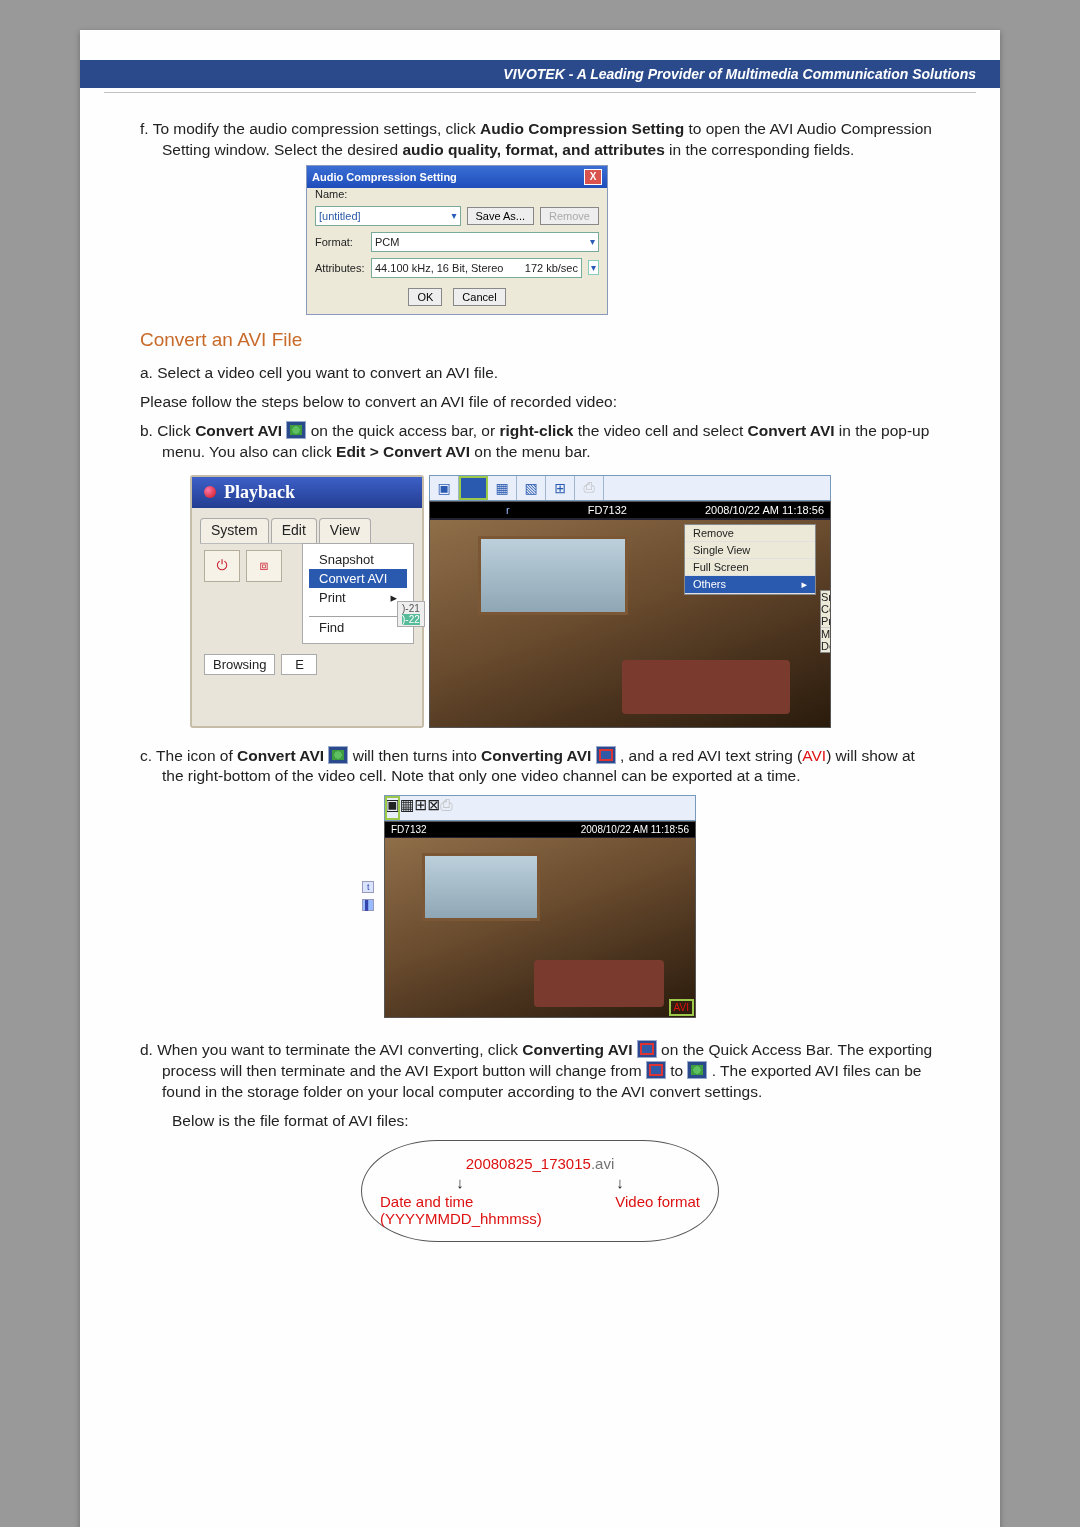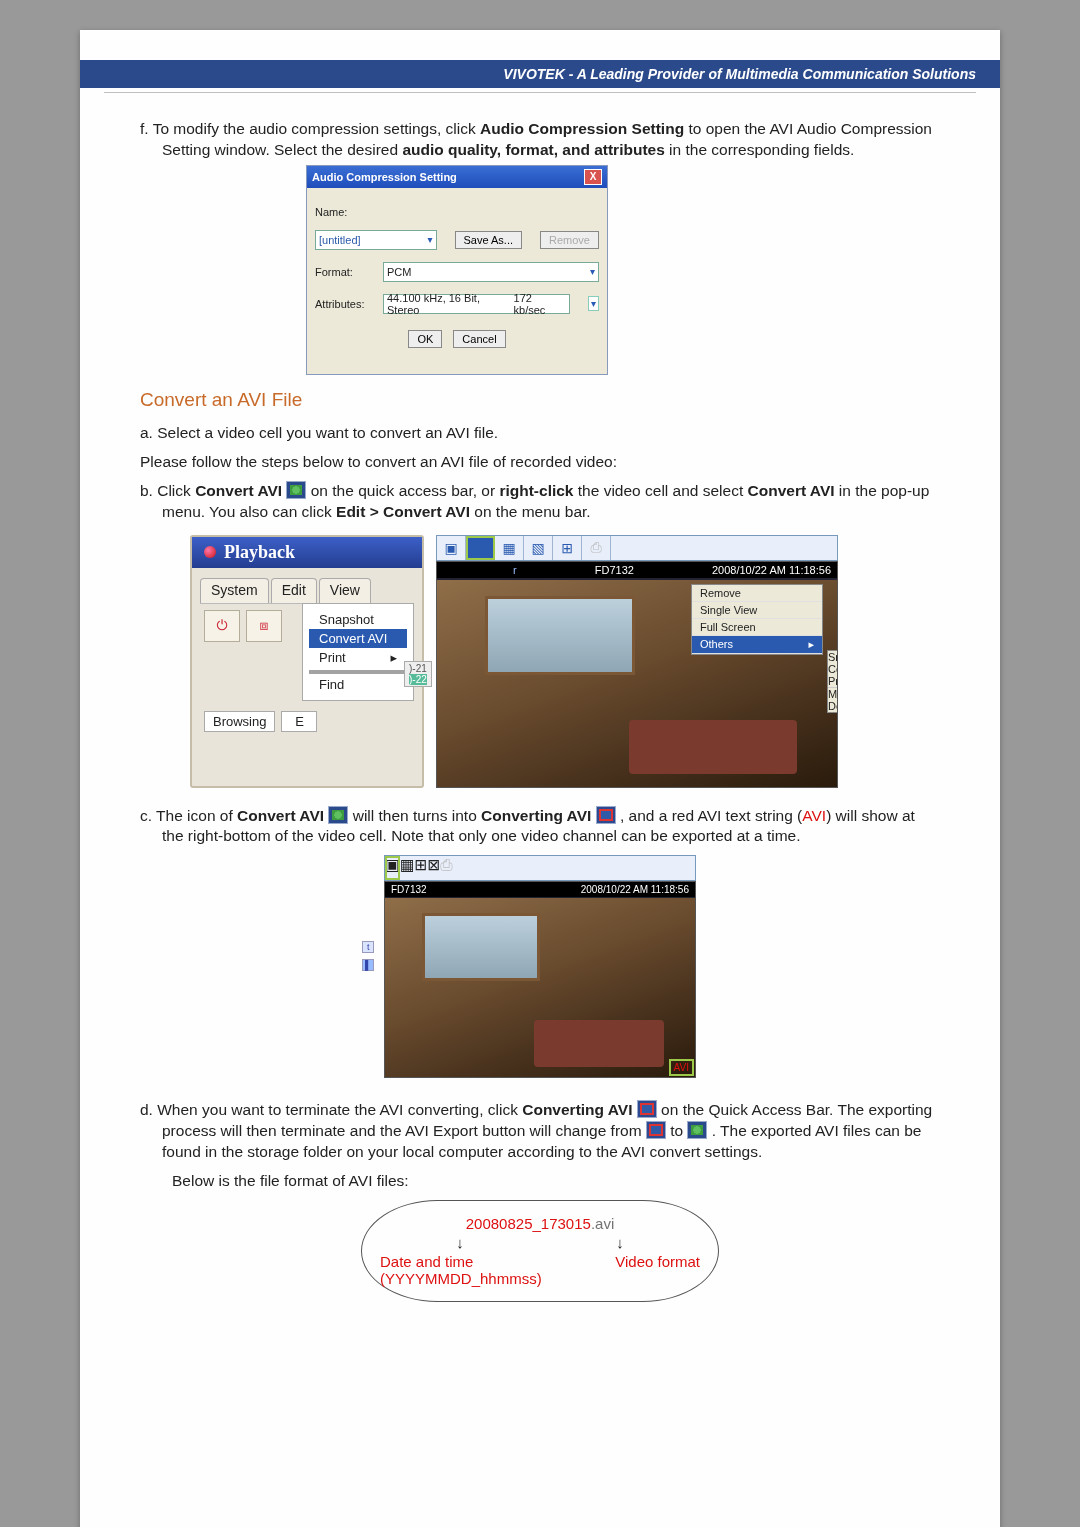--- a/index.html
+++ b/index.html
@@ -63,38 +63,38 @@
     background: linear-gradient(#3a6ed4,#1f4dbb);
     color:#fff; font-weight:bold;
     padding: 3px 5px;
     display:flex; justify-content:space-between; align-items:center;
   }
   .acs-close {
     background:#d9534f; color:#fff; width:16px; height:14px;
     display:flex;align-items:center;justify-content:center;
     border:1px solid #fff; font-size:10px; font-weight:bold;
   }
-  .acs-body { padding: 18px 8px; }
-  .acs-row { display:flex; align-items:center; margin:12px 0; gap:18px;}
+  .acs-body { padding: 0 8px; }
+  .acs-row { display:flex; align-items:center; margin:6px 0; gap:6px;}
   .acs-label { width:50px; }
   .acs-input {
     background:#fff;border:1px solid #7a9;
     padding:1px 3px; flex:1; height:16px;
     display:flex;align-items:center;justify-content:space-between;
   }
   .drop { color:#2a5bb8;font-size:10px; }
   .acs-btn {
     background:#eee;border:1px solid #888;height:18px;
     padding:0 8px;font-size:11px;
   }
   .acs-footer { text-align:center; padding:4px 0 8px;}
   .acs-footer .acs-btn { margin:0 4px;}
 
   
-  .play-row { display:flex; gap:12px; justify-content:flex-start; margin:12px 0 18px 50px;}
+  .play-row { display:flex; gap:5px; justify-content:flex-start; margin:12px 0 18px 50px;}
   .playback-panel {
     width:230px; background:#e9e4d9;
     border:2px solid #c5bda8; border-radius:3px;
     font-size:14px;
   }
   .pb-title {
     background: linear-gradient(#3d60c8,#233d90);
     color:#fff; font-family:"Times New Roman",serif;
     font-weight:bold; padding:5px 12px; font-size:18px;
     display:flex;align-items:center;gap:8px;
@@ -256,21 +256,21 @@
           <div class="pb-icons" style="flex-direction:column;">
             <div style="display:flex;gap:6px;">
               <div class="pb-ic">⏻</div>
               <div class="pb-ic">⧈</div>
             </div>
           </div>
           <div class="pb-menu" style="flex:1">
             <div>Snapshot</div>
             <div class="hl">Convert AVI</div>
             <div><span>Print</span><span style="float:right">▸</span></div>
-            <div style="border-top:4px solid #a3a3a3;margin-top:3px;padding-top:3px">Find</div>
+            <div style="border-top:1px solid #a3a3a3;margin-top:9px;padding-top:3px">Find</div>
           </div>
         </div>
         <div class="pb-lbl">
           <div class="pb-lbltab">Browsing</div>
           <div class="pb-lbltab" style="width:18px;text-align:center">E</div>
         </div>
       </div>
 
       <div class="right-col">
         <div class="qbar">

